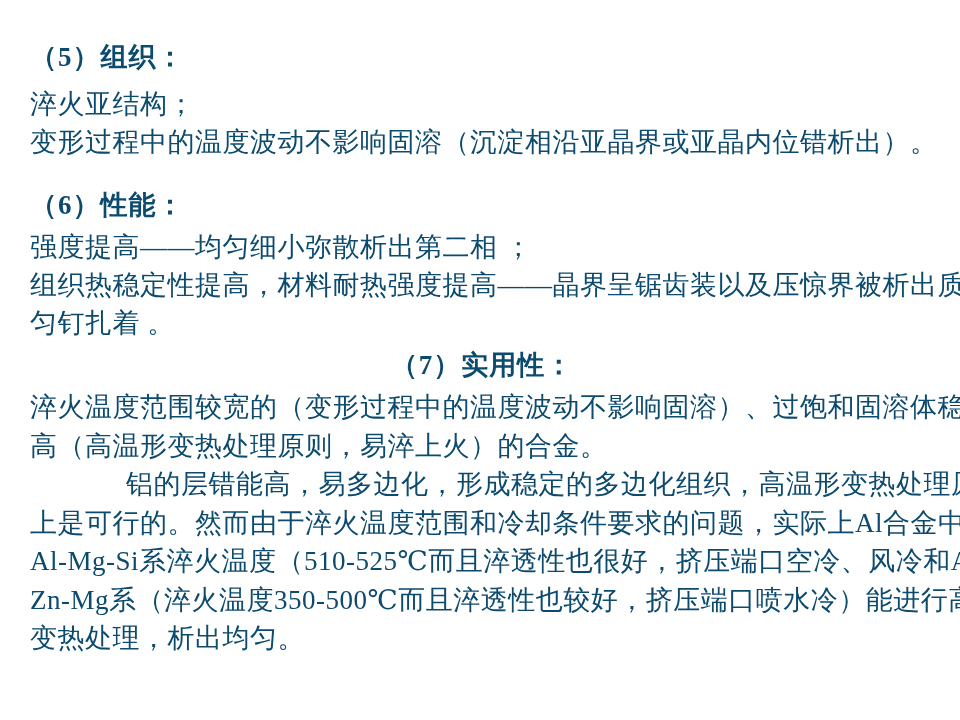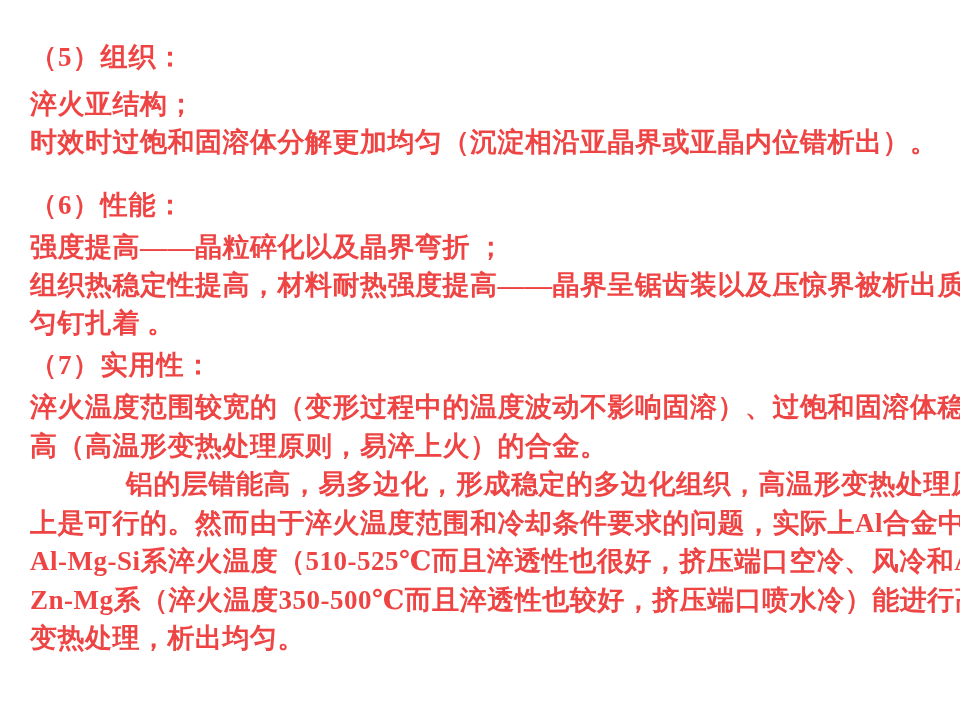--- a/index.html
+++ b/index.html
@@ -7,63 +7,63 @@
     padding: 0;
     background: #ffffff;
   }
   .slide {
     position: relative;
     width: 960px;
     height: 720px;
     background: #ffffff;
     overflow: hidden;
     font-family: "Liberation Serif", "DejaVu Serif", serif;
-    color: #ef4444;
+    color: #0c4a6e;
     box-sizing: border-box;
     padding: 42px 26px 0 30px;
   }
   .section {
     margin: 0;
   }
   .heading {
     font-size: 27px;
     font-weight: 700;
     line-height: 30px;
     letter-spacing: 1px;
     white-space: nowrap;
   }
   .line {
     font-size: 27px;
-    font-weight: 700;
+    font-weight: 400;
     line-height: 38px;
     white-space: nowrap;
     letter-spacing: 0.5px;
   }
   .sec5 .heading { margin-bottom: 13px; }
   .sec6 { margin-top: 24px; }
   .sec6 .heading { margin-bottom: 8px; margin-top: 29px; }
   .sec7 { margin-top: 8px; }
-  .sec7 .heading { margin-bottom: 8px; }
+  .sec7 .heading { margin-bottom: 8px; text-align: center; }
   .sec7 .line { line-height: 38.5px; }
   .indent { padding-left: 96px; }
 </style>
 </head>
 <body>
 
 <div class="slide">
 
   <div class="section sec5">
     <div class="heading">（5）组织：</div>
     <div class="line">淬火亚结构；</div>
-    <div class="line">时效时过饱和固溶体分解更加均匀（沉淀相沿亚晶界或亚晶内位错析出）。</div>
+    <div class="line">变形过程中的温度波动不影响固溶（沉淀相沿亚晶界或亚晶内位错析出）。</div>
   </div>
 
   <div class="section sec6">
     <div class="heading">（6）性能：</div>
-    <div class="line">强度提高——晶粒碎化以及晶界弯折 ；</div>
+    <div class="line">强度提高——均匀细小弥散析出第二相 ；</div>
     <div class="line">组织热稳定性提高，材料耐热强度提高——晶界呈锯齿装以及压惊界被析出质点均</div>
     <div class="line">匀钉扎着 。</div>
   </div>
 
   <div class="section sec7">
     <div class="heading">（7）实用性：</div>
     <div class="line">淬火温度范围较宽的（变形过程中的温度波动不影响固溶）、过饱和固溶体稳定性</div>
     <div class="line">高（高温形变热处理原则，易淬上火）的合金。</div>
     <div class="line indent">铝的层错能高，易多边化，形成稳定的多边化组织，高温形变热处理原则</div>
     <div class="line">上是可行的。然而由于淬火温度范围和冷却条件要求的问题，实际上Al合金中只有</div>

